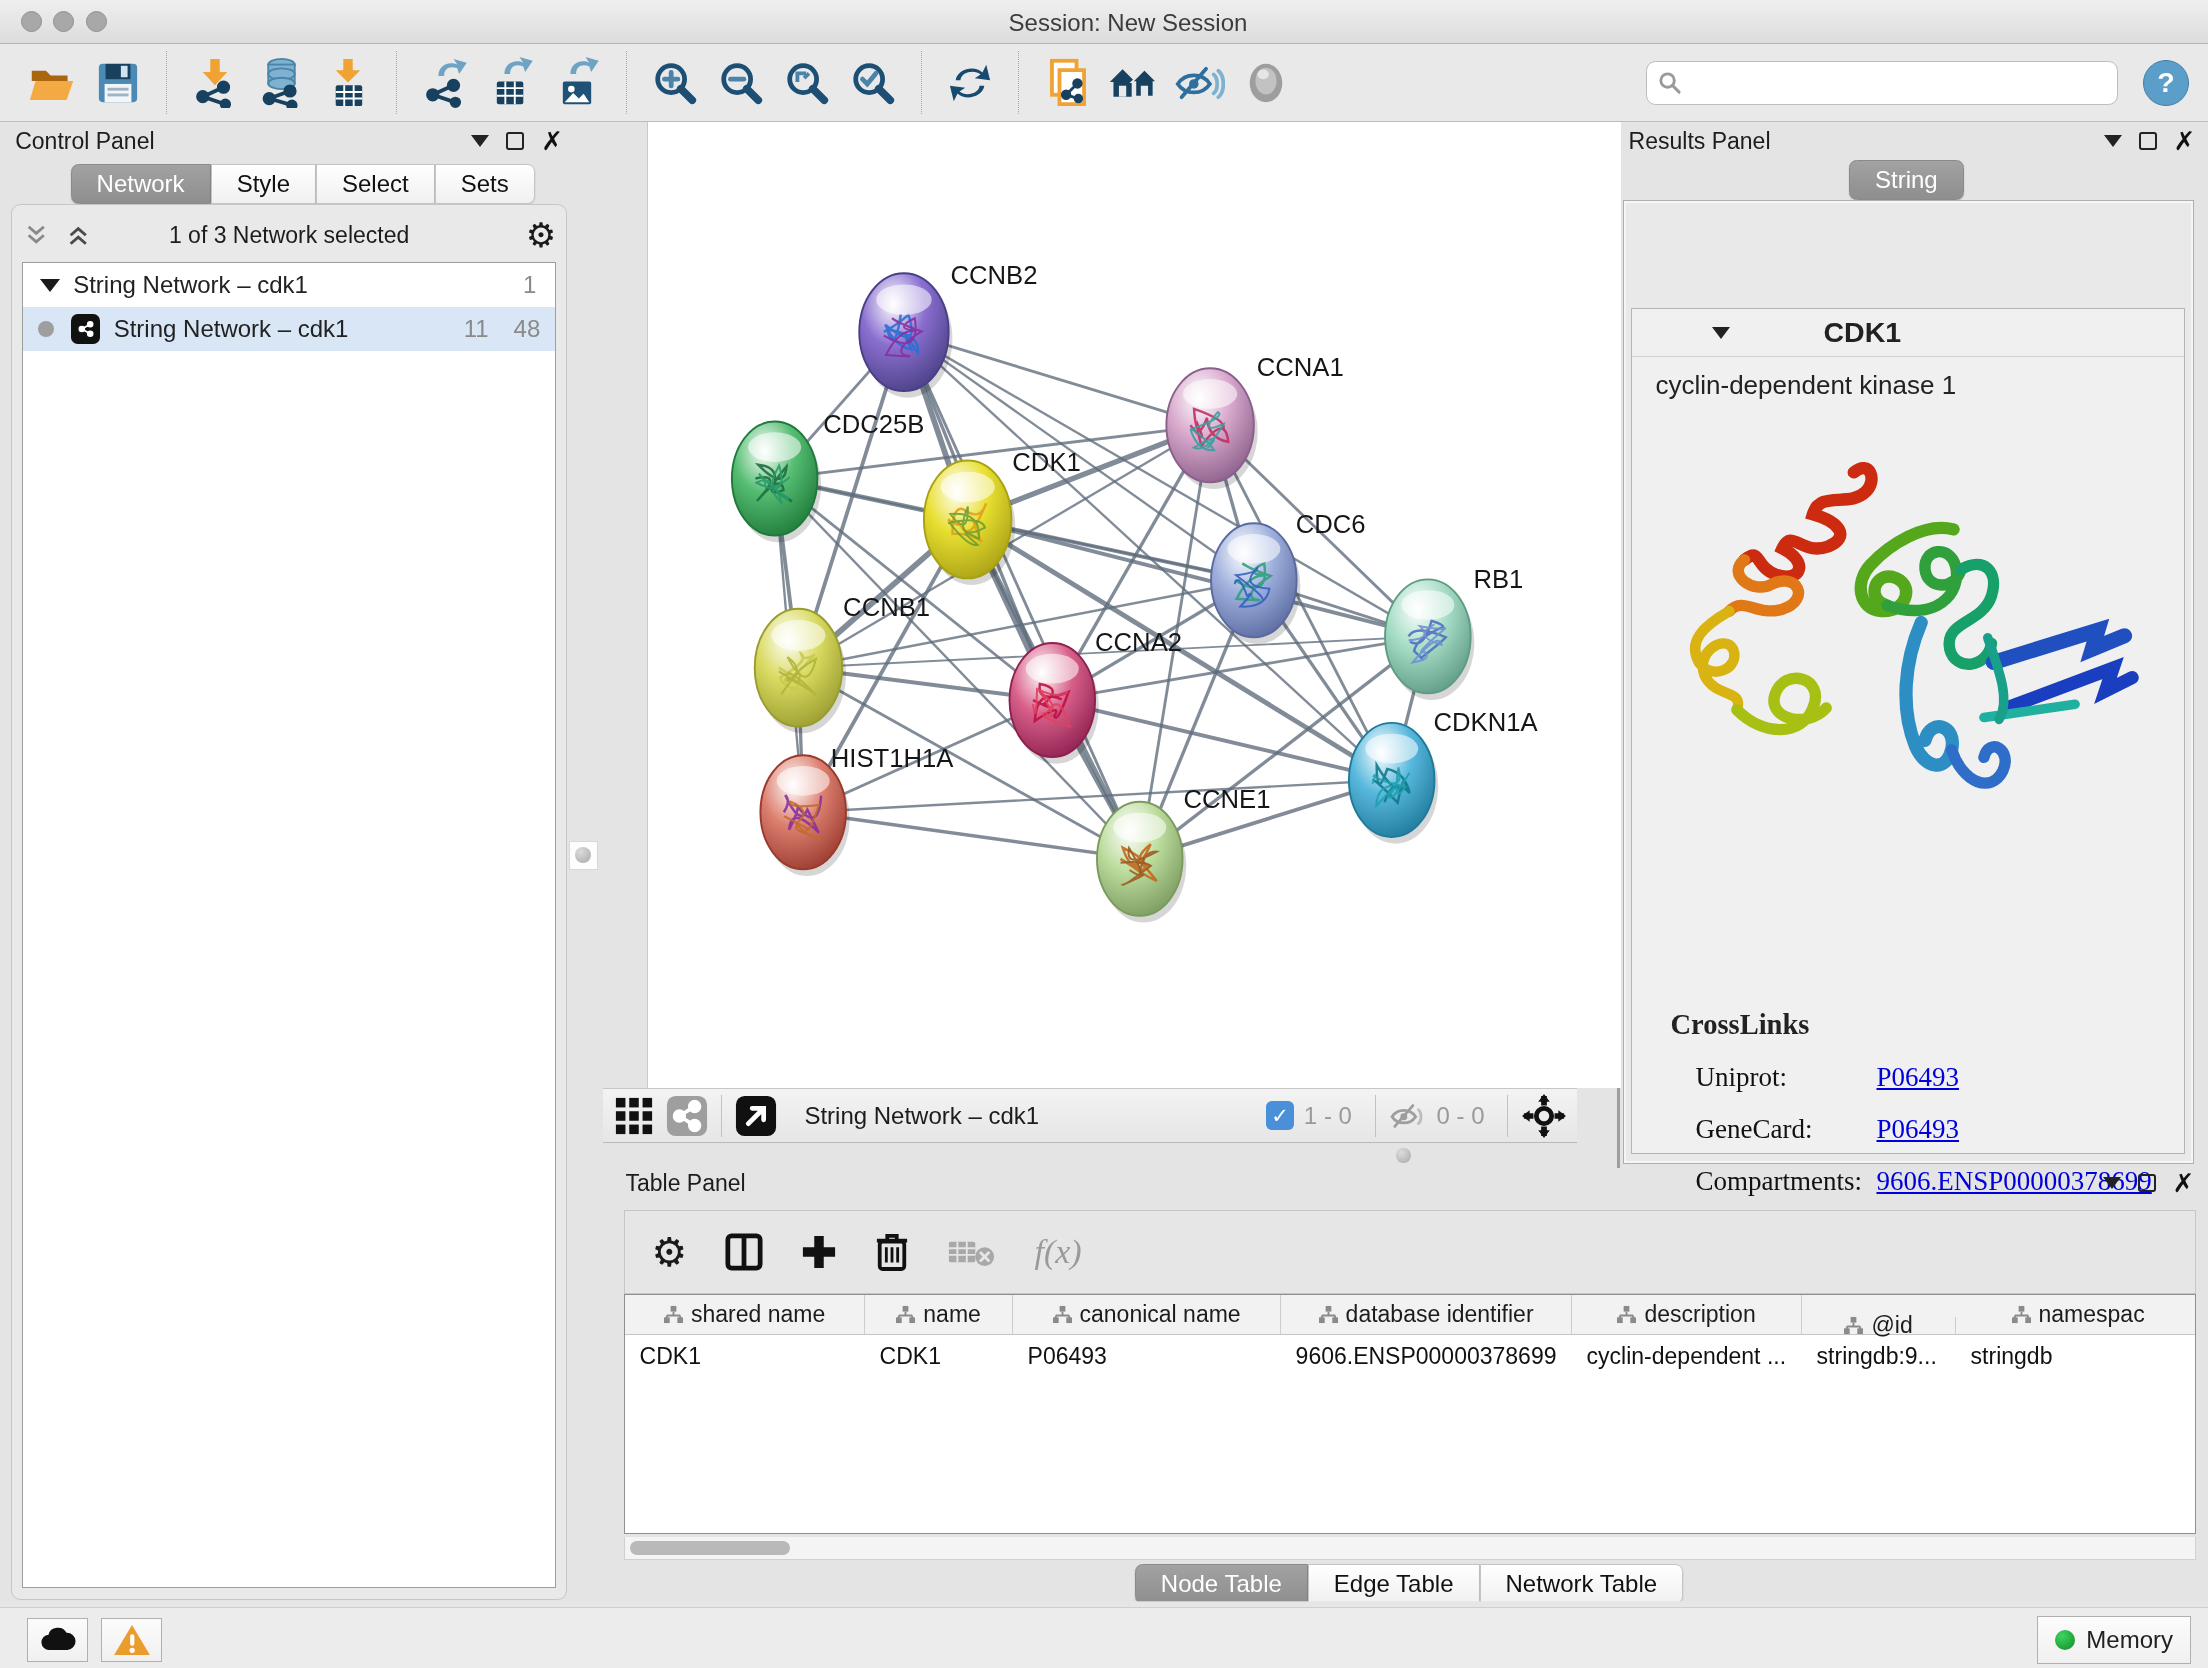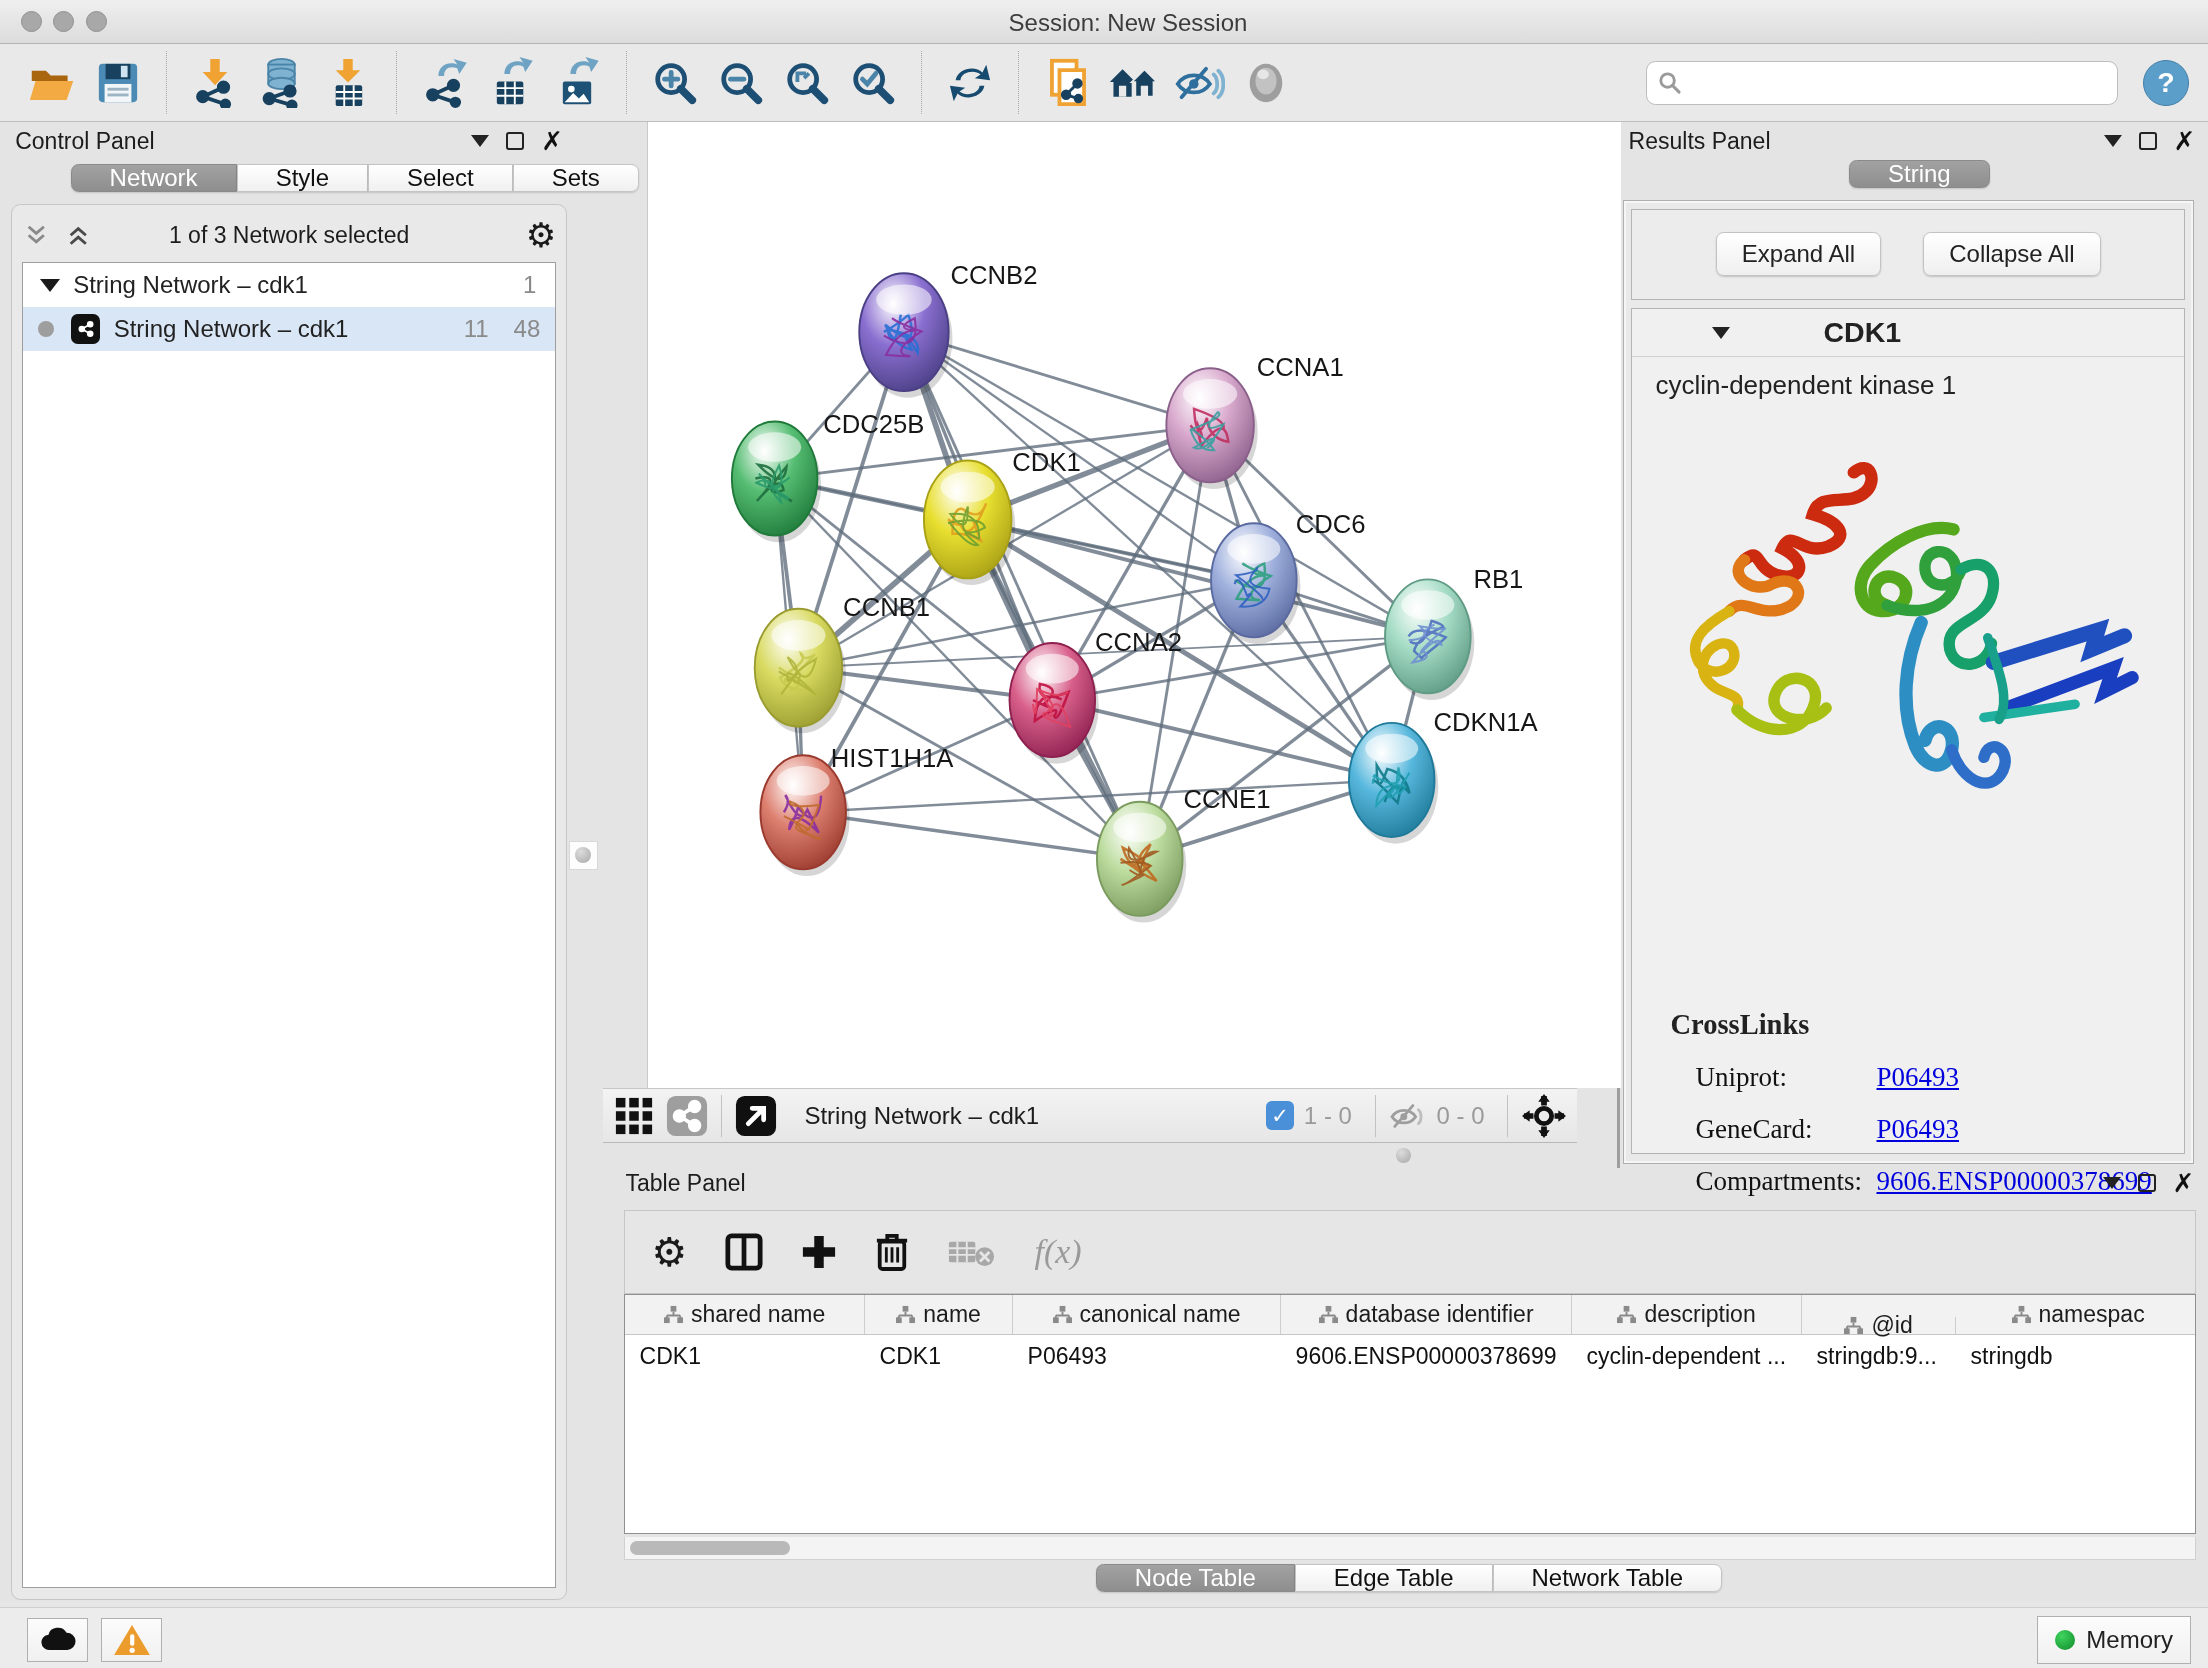--- a/index.html
+++ b/index.html
@@ -21,21 +21,21 @@
   #help-btn { width:46px; height:46px; border-radius:50%; background:#5b9ec9; border:1.9px solid #417fa8; color:#fff; font-size:28.5px; font-weight:bold; display:flex; align-items:center; justify-content:center; margin-left:25px; }
 
   
   .panel-head { position:absolute; left:7.6px; right:7.6px; top:0; height:30px; display:flex; align-items:center; }
   .panel-title { font-size:23px; color:#1c1c1c; }
   .panel-ctrls { margin-left:auto; display:flex; align-items:center; gap:17px; }
   .tri-down { width:0; height:0; border-left:9.5px solid transparent; border-right:9.5px solid transparent; border-top:12.4px solid #222; }
   .float-ic { width:18px; height:18px; border:2.9px solid #222; border-radius:2.9px; }
   .close-ic { font-size:26px; font-weight:bold; color:#111; line-height:1; }
   .seg { display:flex; position:absolute; }
-  .seg-tab { height:28px; padding:0 38px; display:flex; align-items:center; justify-content:center; font-size:24px; background:linear-gradient(#fff,#f0f0f0); border:1px solid #c4c4c4; color:#111; box-shadow:0 1px 1.9px rgba(0,0,0,.15); }
+  .seg-tab { height:40px; padding:0 25px; display:flex; align-items:center; justify-content:center; font-size:24px; background:linear-gradient(#fff,#f0f0f0); border:1px solid #c4c4c4; color:#111; box-shadow:0 1px 1.9px rgba(0,0,0,.15); }
   .seg-tab:first-child { border-radius:7.6px 0 0 7.6px; }
   .seg-tab:last-child { border-radius:0 7.6px 7.6px 0; }
   .seg-tab.single { border-radius:7.6px; }
   .seg-tab.active { background:linear-gradient(#a2a2a2,#8e8e8e); color:#fff; border-color:#8a8a8a; }
   .round-box { position:absolute; background:#e9e9e9; border:1px solid #c6c6c6; border-radius:9.5px; }
   .knob { position:absolute; width:28.5px; height:28.5px; background:#fdfdfd; border:1px solid #d8d8d8; display:flex; align-items:center; justify-content:center; }
   .knob i { width:16px; height:16px; border-radius:50%; background:radial-gradient(circle at 35% 30%, #dcdcdc, #a8a8a8); display:block; }
 
   
   #control-panel { left:7.6px; top:126px; width:563px; height:1476px; }
@@ -587,24 +587,20 @@
     <span class="panel-ctrls">
       <span class="tri-down"></span>
       <span class="float-ic"></span>
       <span class="close-ic">✗</span>
     </span>
   </div>
   <div class="seg" style="left:228px; top:34px;">
     <div class="seg-tab active single">String</div>
   </div>
   <div id="rp-box">
-    <div id="rp-buttons">
-      <div class="rp-btn">Expand All</div>
-      <div class="rp-btn">Collapse All</div>
-    </div>
     <div id="rp-entry">
       <div id="rp-entry-head">
         <span class="tri-down" style="margin-left:80px"></span>
         <span id="rp-entry-title">CDK1</span>
       </div>
       <div id="rp-desc">cyclin-dependent kinase 1</div>
 
       <svg width="514" height="418" viewBox="0 0 540 440" style="position:absolute; left:17px; top:114px;">
         <g fill="none" stroke-linecap="round">
           <path d="M215 52 C232 38 240 60 228 72 C210 90 180 70 172 96 C200 104 212 120 188 130 C160 140 150 110 140 132 C168 146 160 168 134 160 C110 152 118 130 100 144" stroke="#cc2b10" stroke-width="13"></path>

